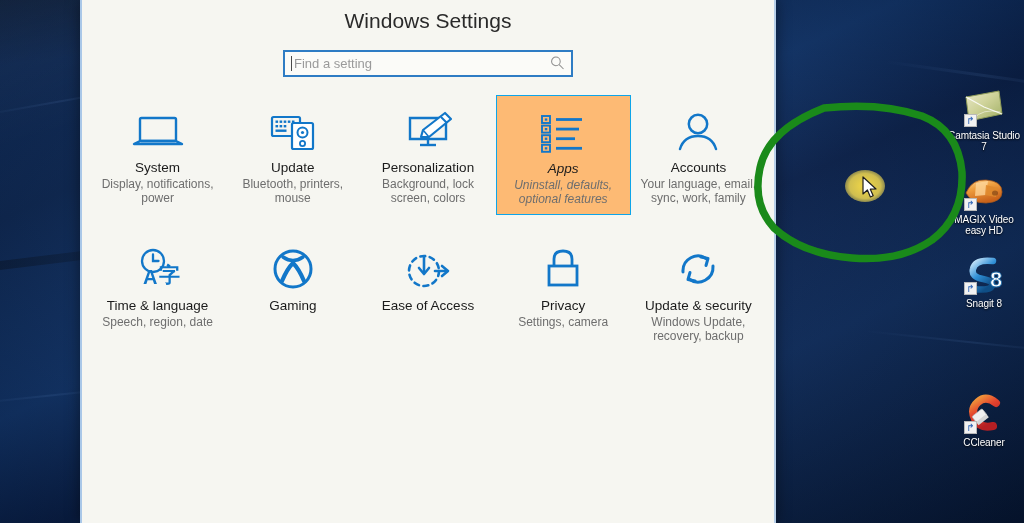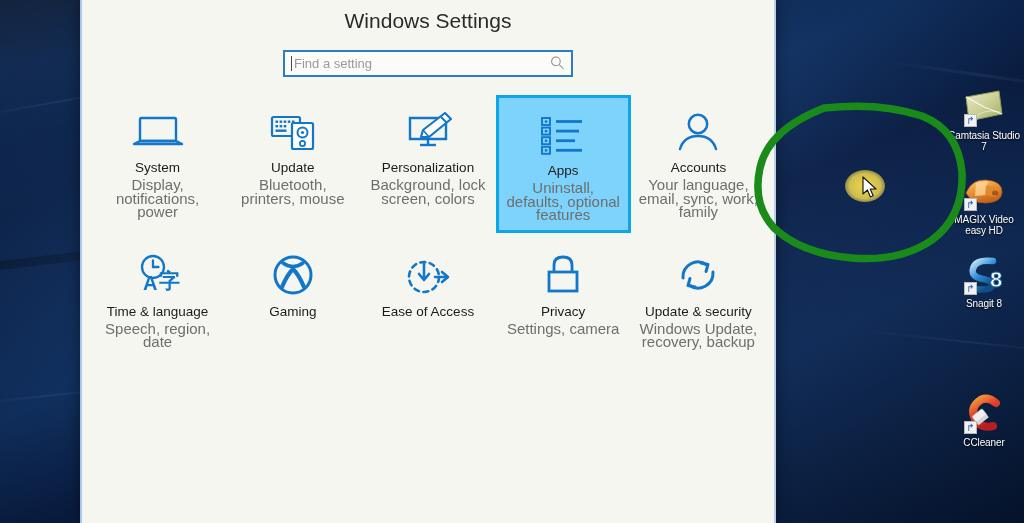--- a/index.html
+++ b/index.html
@@ -126,21 +126,21 @@
     width: 15px; height: 16px;
     pointer-events: none;
   }
 
   
   #tiles {
     margin: 18px 0 0 0;
     padding: 0 8px;
     display: grid;
     grid-template-columns: repeat(5, 1fr);
-    row-gap: 6px;
+    row-gap: 18px;
   }
   .tile {
     position: relative;
     display: flex; flex-direction: column;
     align-items: center;
     padding: 10px 6px 8px;
     text-align: center;
     cursor: default;
   }
   .tile-icon {
@@ -149,28 +149,29 @@
     margin-bottom: 7px;
   }
   .tile-title {
     font-size: 13.5px;
     line-height: 16px;
     color: #1b1b1b;
     font-weight: 400;
     margin-bottom: 2px;
   }
   .tile-desc {
-    font-size: 15px;
+    font-size: 12px;
     line-height: 13.5px;
     color: #6e6e6e;
     max-width: 152px;
   }
   .tile.is-hover {
-    background: #7dd3fc;
-    border: 3px solid #0ea5e9;
+    background: #fdba74;
+    border: 1px solid #0ea5e9;
+    font-style: italic;
   }
 
   
   #click-blob {
     position: absolute;
     left: 845px; top: 170px;
     width: 40px; height: 32px;
     border-radius: 50%;
     background: radial-gradient(ellipse at 50% 50%, rgba(255,225,70,0.95) 0%, rgba(255,228,80,0.8) 55%, rgba(255,230,95,0.0) 100%);
     z-index: 40;

